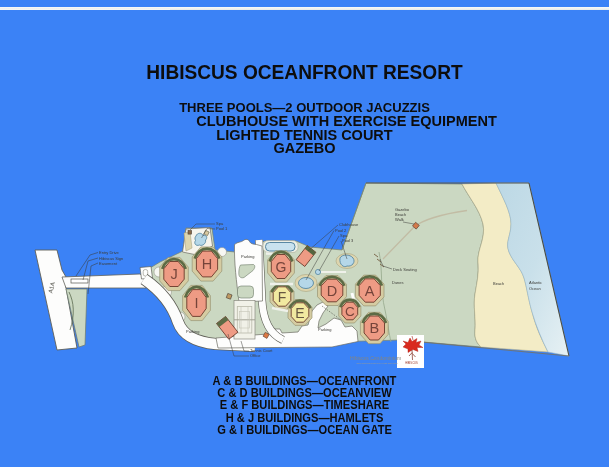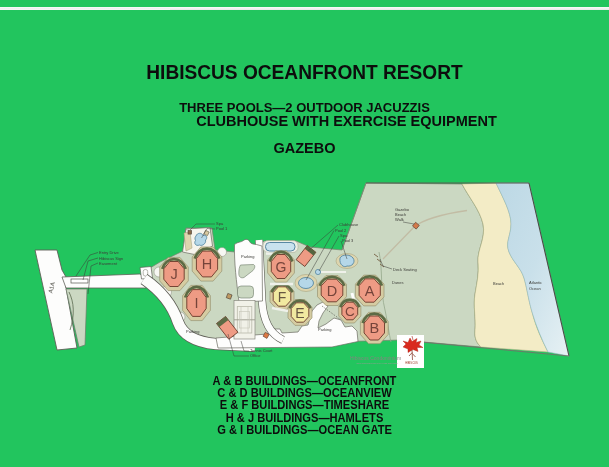--- a/index.html
+++ b/index.html
@@ -1,32 +1,33 @@
 <!DOCTYPE html>
 <html><head>
 <meta charset="utf-8">
 <style>
   html,body{margin:0;padding:0;background:#fff;}
-  #page{position:relative;width:609px;height:467px;background:#22c55e;overflow:hidden;
+  #page{position:relative;width:609px;height:467px;background:#3b82f6;overflow:hidden;
         font-family:"Liberation Sans",sans-serif;}
   .ttl{position:absolute;width:609px;text-align:center;font-weight:bold;color:#0d0d0d;}
 </style>
 </head>
 <body>
 <div id="page">
 
   <div style="position:absolute;left:0;top:7px;width:609px;height:3px;background:linear-gradient(180deg,#f8faf9,#edf0ef 60%,#f7f9f8);"></div>
   <div style="position:absolute;left:170px;top:8.5px;width:439px;height:1.5px;background:#e9eceb;"></div>
 
   <div class="ttl" style="top:59.5px;font-size:21px;transform:scaleX(0.91);">HIBISCUS OCEANFRONT RESORT</div>
 
   <div class="ttl" style="top:99.6px;font-size:13px;">THREE POOLS—2 OUTDOOR JACUZZIS</div>
 
   <div class="ttl" style="top:113.1px;font-size:14.5px;padding-left:42px;">CLUBHOUSE WITH EXERCISE EQUIPMENT</div>
 
+  <div class="ttl" style="top:126.6px;font-size:14.5px;">LIGHTED TENNIS COURT</div>
 
   <div class="ttl" style="top:140.1px;font-size:14.5px;">GAZEBO</div>
 
   <div class="ttl" style="top:373.9px;font-size:12.5px;transform:scaleX(0.89);">A &amp; B BUILDINGS—OCEANFRONT</div>
 
   <div class="ttl" style="top:385.9px;font-size:12.5px;transform:scaleX(0.89);">C &amp; D BUILDINGS—OCEANVIEW</div>
 
   <div class="ttl" style="top:398.4px;font-size:12.5px;transform:scaleX(0.89);">E &amp; F BUILDINGS—TIMESHARE</div>
 
   <div class="ttl" style="top:410.9px;font-size:12.5px;transform:scaleX(0.89);">H &amp; J BUILDINGS—HAMLETS</div>

